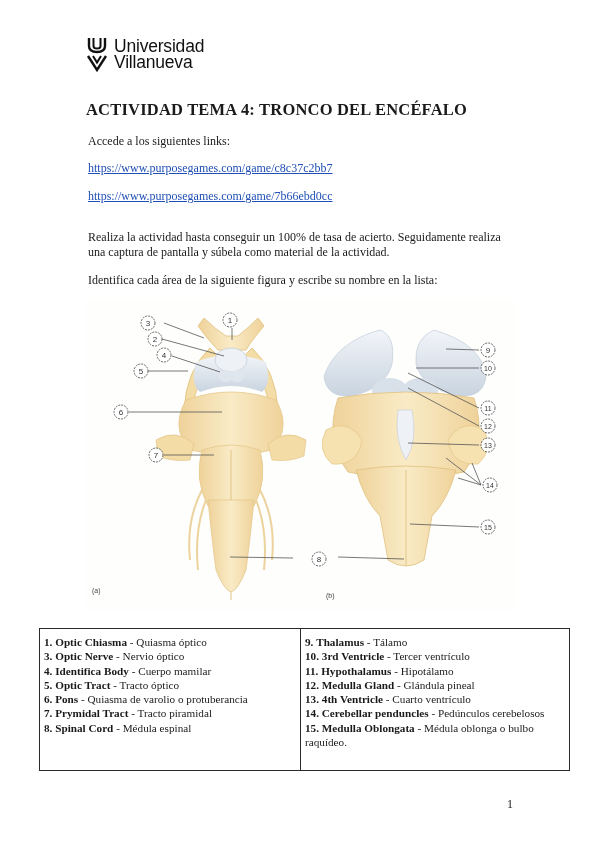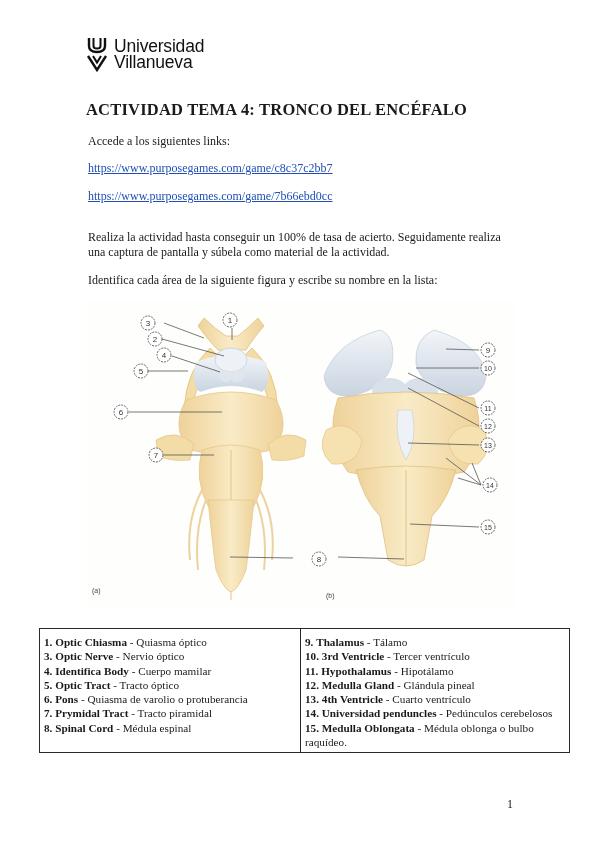--- a/index.html
+++ b/index.html
@@ -5,21 +5,21 @@
     html, body { margin: 0; padding: 0; background: #ffffff; }
     body { width: 600px; height: 848px; position: relative; overflow: hidden; font-family: "Liberation Serif", "DejaVu Serif", serif; color: #1a1a1a; }
     .logo { position: absolute; left: 86px; top: 36px; display: flex; align-items: center; }
     .logo-mark { width: 22px; height: 36px; margin-right: 6px; }
     .logo-text { font-family: "Liberation Sans", "DejaVu Sans", sans-serif; font-size: 17.5px; line-height: 16px; color: #111; letter-spacing: -0.2px; }
     .title { position: absolute; left: 86px; top: 100px; font-size: 16.5px; font-weight: bold; letter-spacing: 0.2px; margin: 0; white-space: nowrap; }
     .p { position: absolute; left: 88px; font-size: 12px; line-height: 15px; white-space: nowrap; margin: 0; }
     .link { color: #1f4fb4; text-decoration: underline; }
     .figure { position: absolute; left: 86px; top: 300px; width: 430px; height: 310px; background: #fefefc; }
     .figure svg { width: 100%; height: 100%; display: block; }
-    .anat-table { position: absolute; left: 39px; top: 628px; width: 531px; height: 125px; border: 1.5px solid #2a2a2a; box-sizing: border-box; display: flex; }
+    .anat-table { position: absolute; left: 39px; top: 628px; width: 531px; height: 143px; border: 1.5px solid #2a2a2a; box-sizing: border-box; display: flex; }
     .col { padding: 6px 4px 4px 4px; box-sizing: border-box; font-size: 11.2px; line-height: 14.3px; }
     .col.left { width: 261px; border-right: 1.5px solid #2a2a2a; }
     .col.right { flex: 1; }
     .item b { font-weight: bold; }
     .page-num { position: absolute; left: 507px; top: 797px; font-size: 12px; }
   </style>
 </head>
 <body>
 
 <div class="logo">
@@ -207,18 +207,18 @@
     <div class="item"><b>6.</b> <b>Pons</b><span> - Quiasma de varolio o protuberancia</span></div>
     <div class="item"><b>7.</b> <b>Prymidal Tract</b><span> - Tracto piramidal</span></div>
     <div class="item"><b>8.</b> <b>Spinal Cord</b><span> - Médula espinal</span></div>
   </div>
   <div class="col right">
     <div class="item"><b>9.</b> <b>Thalamus</b><span> - Tálamo</span></div>
     <div class="item"><b>10.</b> <b>3rd Ventricle</b><span> - Tercer ventrículo</span></div>
     <div class="item"><b>11.</b> <b>Hypothalamus</b><span> - Hipotálamo</span></div>
     <div class="item"><b>12.</b> <b>Medulla Gland</b><span> - Glándula pineal</span></div>
     <div class="item"><b>13.</b> <b>4th Ventricle</b><span> - Cuarto ventrículo</span></div>
-    <div class="item"><b>14.</b> <b>Universidad penduncles</b><span> - Pedúnculos cerebelosos</span></div>
+    <div class="item"><b>14.</b> <b>Cerebellar penduncles</b><span> - Pedúnculos cerebelosos</span></div>
     <div class="item"><b>15.</b> <b>Medulla Oblongata</b><span> - Médula oblonga o bulbo raquídeo.</span></div>
   </div>
 </div>
 
 <div class="page-num">1</div>
 
 </body></html>

